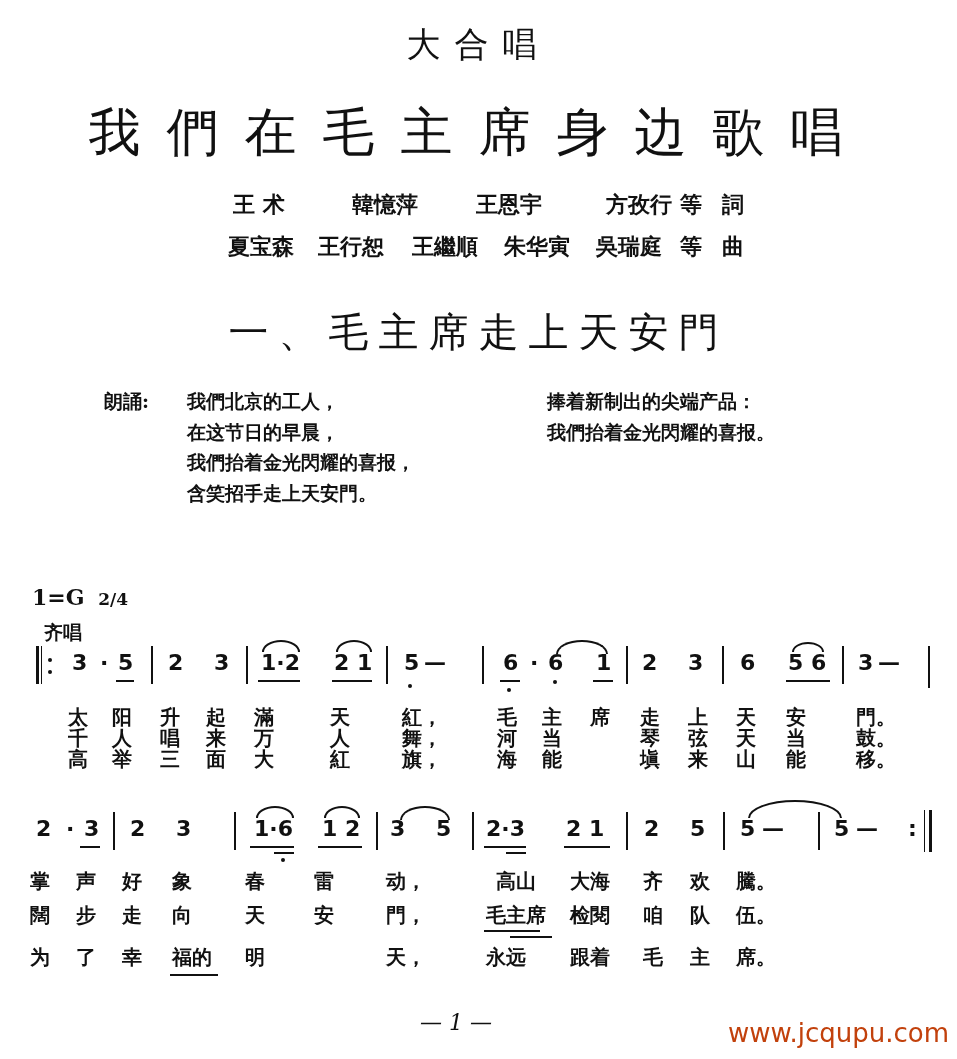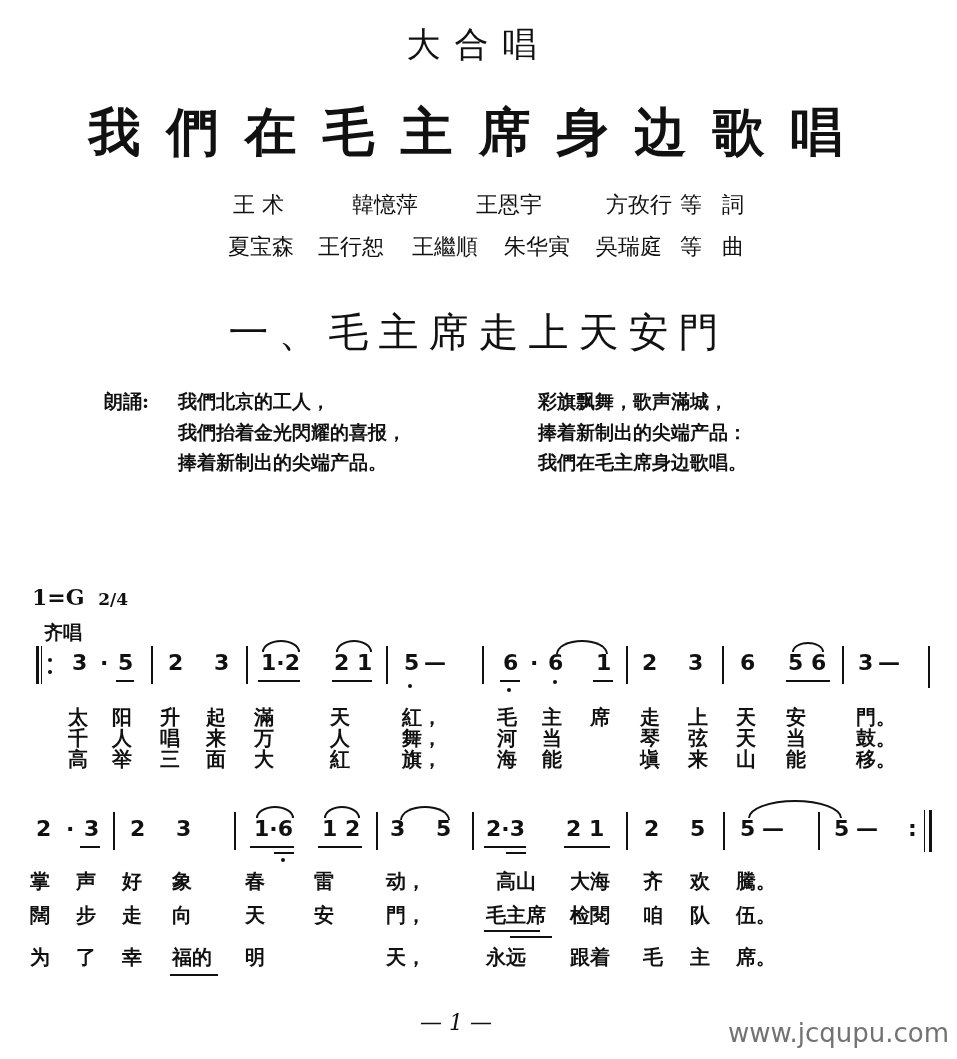--- a/index.html
+++ b/index.html
@@ -1,36 +1,36 @@
 <!DOCTYPE html>
 <html><head>
 <meta charset="utf-8">
 <style>
   html,body{margin:0;padding:0;background:#fff;}
   body{width:957px;height:1059px;position:relative;overflow:hidden;color:#111;
        font-family:"DejaVu Serif","Liberation Serif",serif;}
   .abs{position:absolute;white-space:nowrap;}
   .genre{left:0;width:957px;top:22px;text-align:center;font-size:34px;letter-spacing:14px;}
-  .title{left:0;width:957px;top:98px;text-align:center;font-size:52px;letter-spacing:26px;font-weight:bold;}
-  .credits{font-size:22px;font-weight:normal;}
+  .title{left:0;width:957px;top:98px;text-align:center;font-size:52px;letter-spacing:26px;font-weight:normal;}
+  .credits{font-size:22px;font-weight:bold;}
   .credits span{position:absolute;}
   .section{left:0;width:957px;top:305px;text-align:center;font-size:40px;letter-spacing:10px;}
   .recit{font-size:19px;line-height:30px;font-weight:bold;}
-  .recit div{height:30.5px;}
+  .recit div{height:30.5px;margin-left:9px;}
   .key{left:32px;top:584px;font-size:22px;font-weight:bold;font-family:"DejaVu Serif",serif;}
   .mode{left:44px;top:620px;font-size:19px;font-weight:bold;}
   .staff{font-family:"DejaVu Sans","Liberation Sans",sans-serif;font-weight:bold;font-size:22px;}
   .n{position:absolute;}
   .bar{position:absolute;width:2px;background:#111;}
   .ul{position:absolute;height:2px;background:#111;}
   .tie{position:absolute;border:2px solid #111;border-bottom:none;border-radius:50% 50% 0 0/100% 100% 0 0;}
   .dot{position:absolute;width:4px;height:4px;border-radius:2px;background:#111;}
   .lyr{position:absolute;font-size:20px;font-weight:bold;}
   .footer{left:420px;top:1010px;font-size:22px;font-style:italic;}
-  .wm{right:8px;top:1018px;font-size:26px;font-family:"DejaVu Sans","Liberation Sans",sans-serif;color:#737373;}
+  .wm{right:8px;top:1018px;font-size:26px;font-family:"DejaVu Sans","Liberation Sans",sans-serif;color:#c2410c;}
 </style>
 </head>
 <body>
 
 <div class="abs genre">大合唱</div>
 <div class="abs title">我們在毛主席身边歌唱</div>
 
 <div class="abs credits" style="left:0;top:190px;width:957px;height:30px;">
   <span style="left:233px">王 术</span>
   <span style="left:352px">韓憶萍</span>
@@ -47,27 +47,27 @@
   <span style="left:596px">吳瑞庭</span>
   <span style="left:680px">等</span>
   <span style="left:722px">曲</span>
 </div>
 
 <div class="abs section">一、毛主席走上天安門</div>
 
 <div class="abs recit" style="left:104px;top:386px;">朗誦:</div>
 <div class="abs recit" style="left:178px;top:386px;">
   <div>我們北京的工人，</div>
+  <div>在这节日的早晨，</div>
   <div>我們抬着金光閃耀的喜报，</div>
-  <div>捧着新制出的尖端产品。</div>
+  <div>含笑招手走上天安門。</div>
 </div>
 <div class="abs recit" style="left:538px;top:386px;">
-  <div>彩旗飘舞，歌声滿城，</div>
   <div>捧着新制出的尖端产品：</div>
-  <div>我們在毛主席身边歌唱。</div>
+  <div>我們抬着金光閃耀的喜报。</div>
 </div>
 
 <div class="abs key">
   <span>1=G</span>
   <span style="font-size:17px;margin-left:6px;">2/4</span>
 </div>
 <div class="abs mode">齐唱</div>
 
 <div class="abs staff" style="left:0;top:640px;width:957px;height:60px;">
   <div class="bar" style="left:36px;top:6px;height:38px;width:3px"></div>

